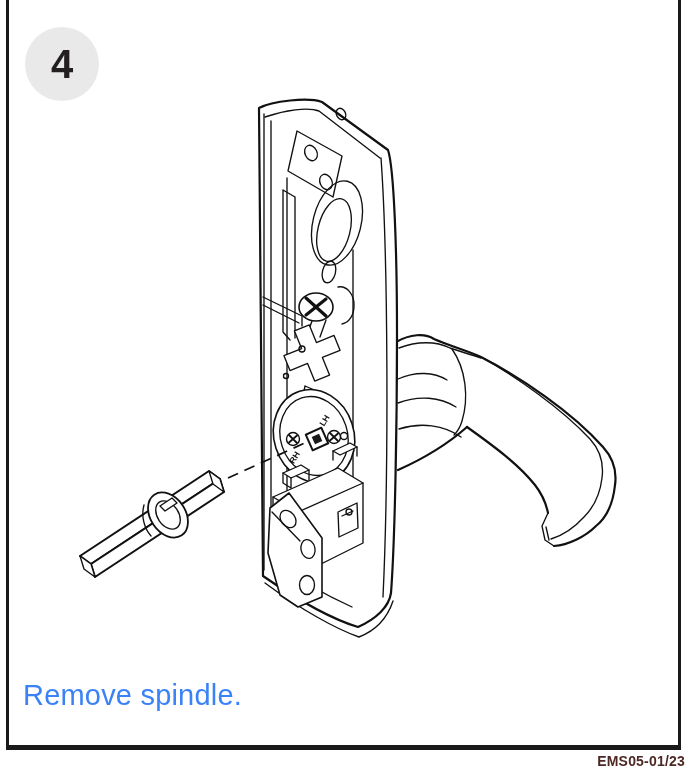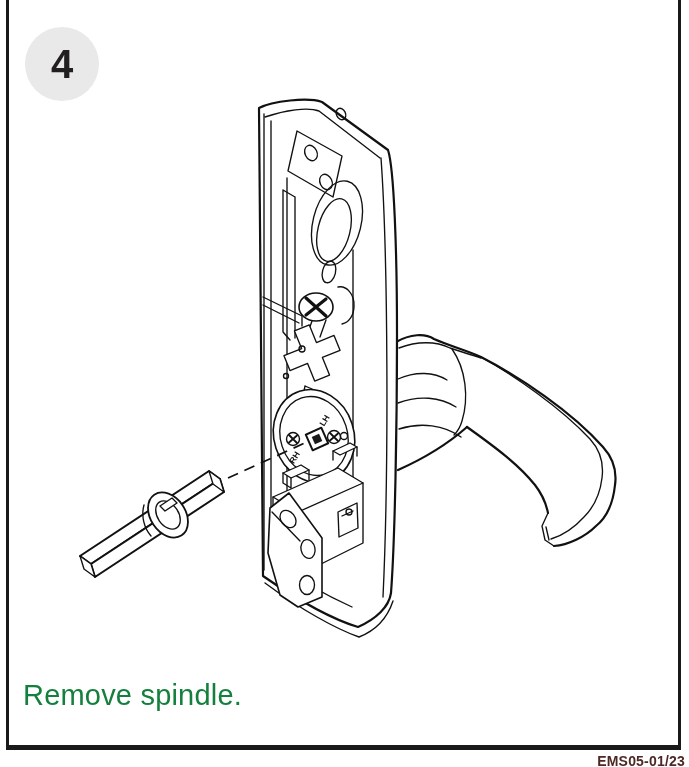--- a/index.html
+++ b/index.html
@@ -15,21 +15,21 @@
   }
   .step-badge{
     position:absolute;left:25px;top:27px;width:74px;height:74px;border-radius:50%;
     background:#e9e9e9;display:flex;align-items:center;justify-content:center;
   }
   .step-badge span{
     font-size:40px;font-weight:bold;color:#231f20;line-height:1;
   }
   .figure{position:absolute;left:0;top:0;}
   .caption{
-    position:absolute;left:23px;top:679px;font-size:29px;color:#15803d;
+    position:absolute;left:23px;top:679px;font-size:29px;color:#3b82f6;
     letter-spacing:0.2px;
   }
   .doc-code{
     position:absolute;right:4px;top:753px;font-size:14px;font-weight:bold;
     color:#4d2824;letter-spacing:0.2px;
   }
   svg .ln{fill:none;stroke:#111;stroke-width:1.35;stroke-linecap:round;stroke-linejoin:round;}
   svg .ln2{fill:none;stroke:#111;stroke-width:2.2;stroke-linecap:round;stroke-linejoin:round;}
   svg .wfill{fill:#fff;stroke:#111;stroke-linejoin:round;}
 </style>

